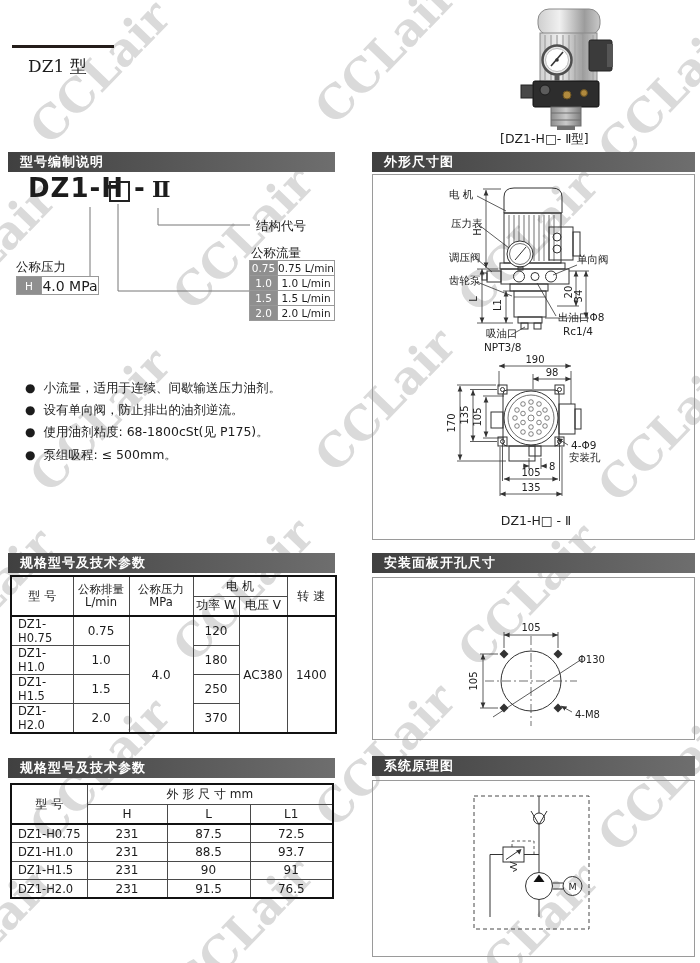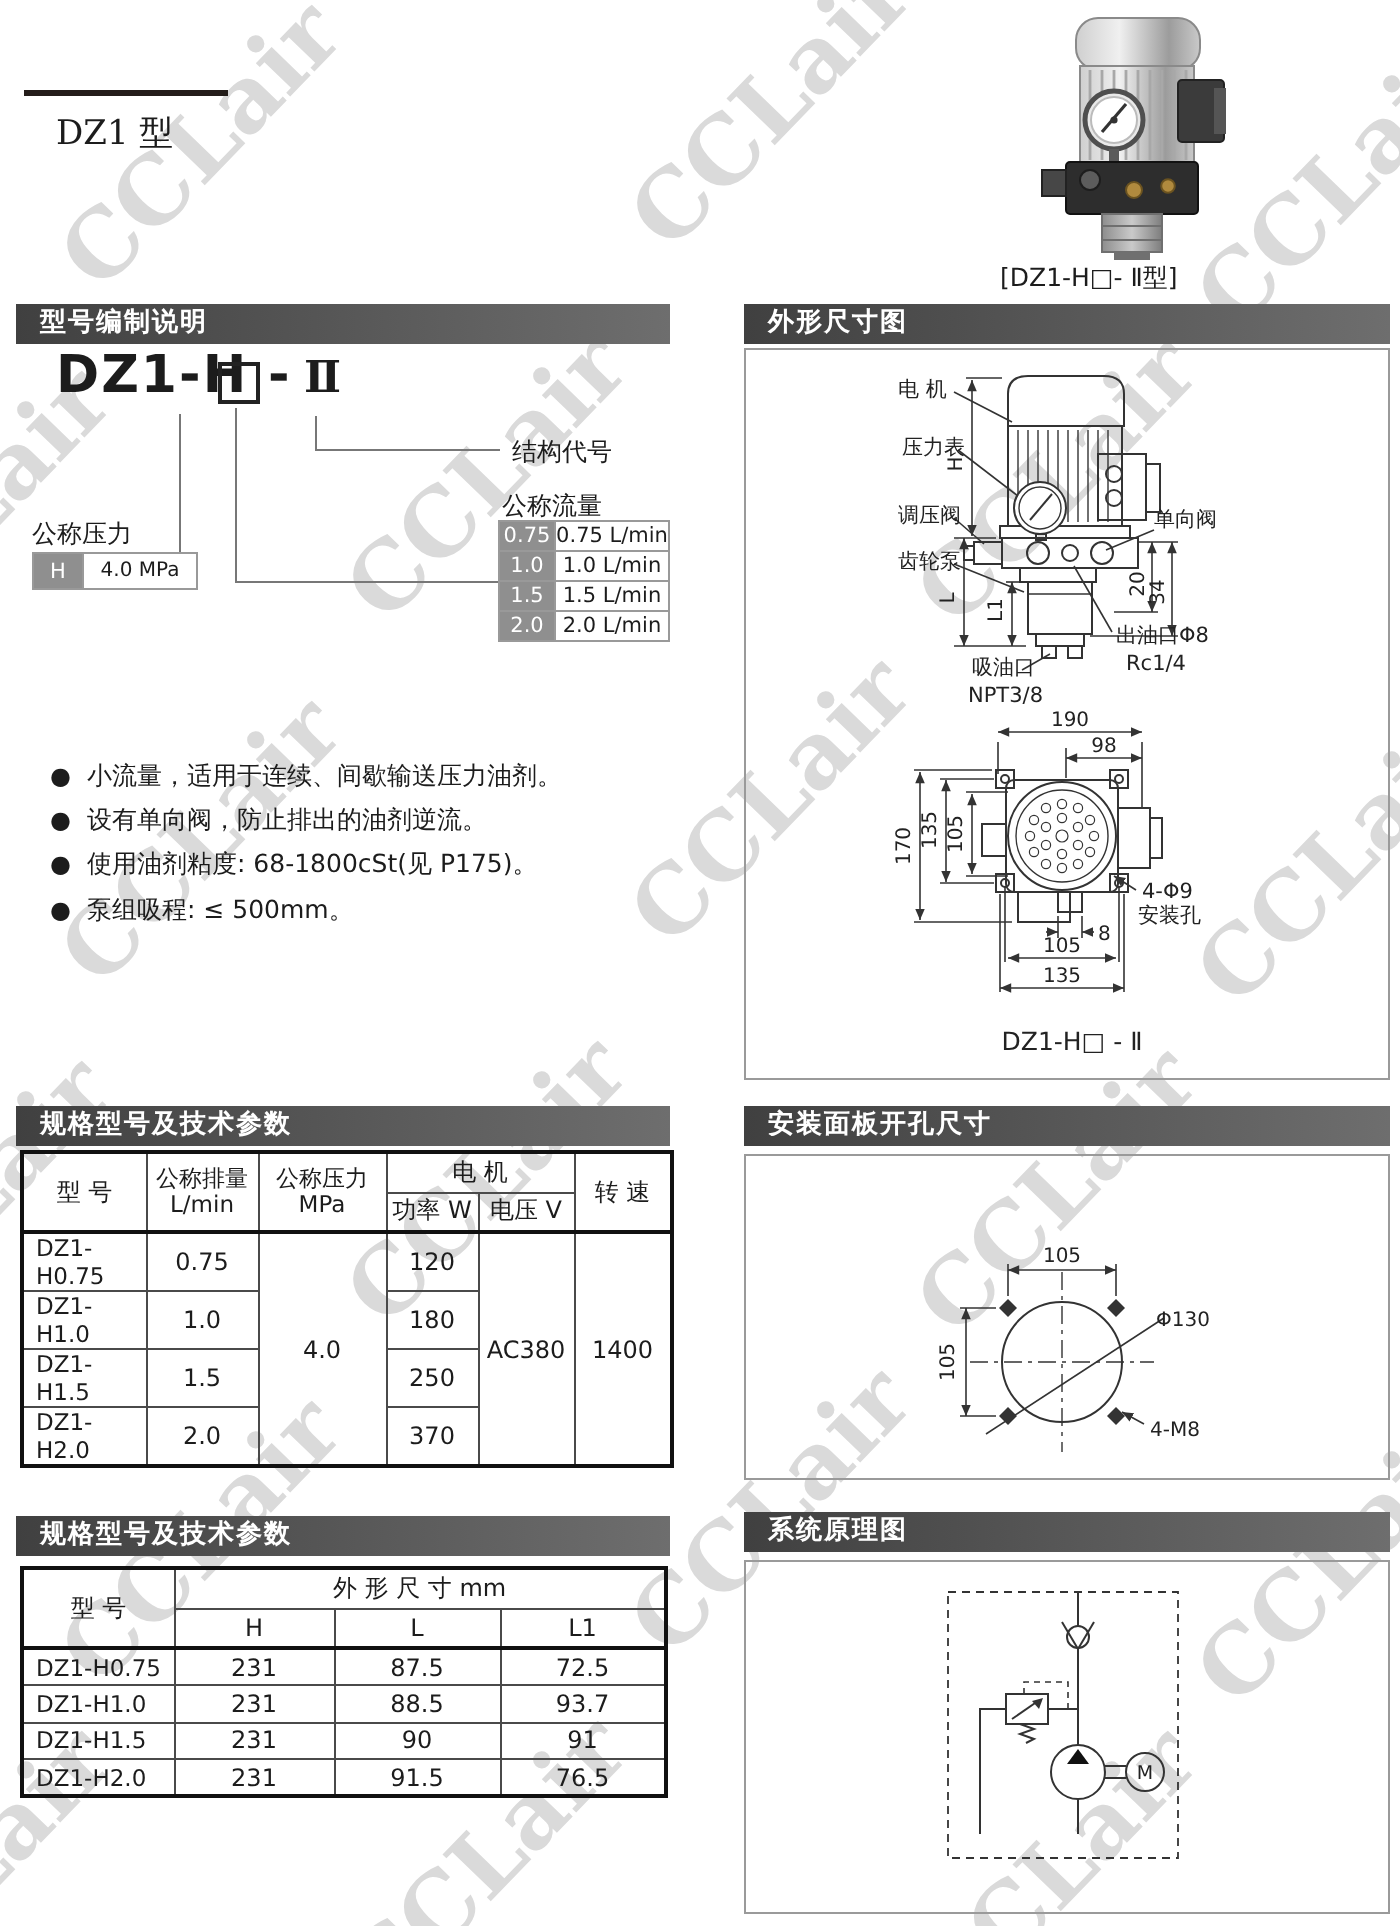--- a/index.html
+++ b/index.html
@@ -136,21 +136,21 @@
   <span class="code-big" style="left:28px;top:173px">DZ1-H</span>
   <span class="code-box" style="left:109px;top:181px"></span>
   <span class="code-big" style="left:134px;top:173px">-</span>
   <span class="code-big" style="left:152px;top:176px;font-size:22px;font-family:'DejaVu Serif',serif">Ⅱ</span>
   <div class="small-label" style="left:256px;top:218px">结构代号</div>
   <div class="small-label" style="left:16px;top:259px">公称压力</div>
   <table class="mini" style="left:16px;top:276px">
     <tbody>
         <tr>
       <td class="g" style="width:24px;height:17px">H</td>
-      <td style="width:56px;font-size:10px">4.0 MPa</td>
+      <td style="width:56px;font-size:14px">4.0 MPa</td>
     </tr>
   </tbody>
     </table>
   <div class="small-label" style="left:251px;top:245px">公称流量</div>
   <table class="mini" style="left:249px;top:260px">
     <tbody>
         <tr>
       <td class="g" style="width:27px;height:14px">0.75</td>
       <td style="width:56px">0.75 L/min</td>
         </tr>

